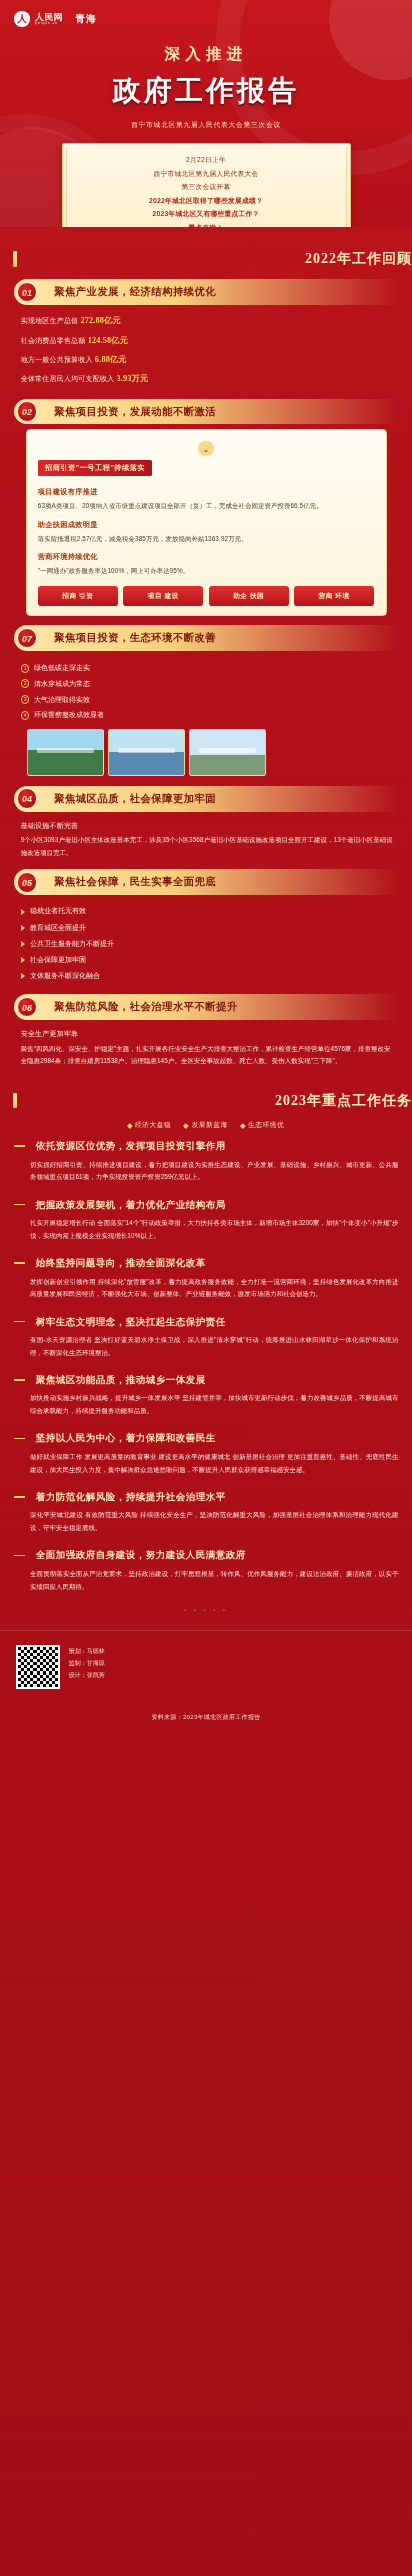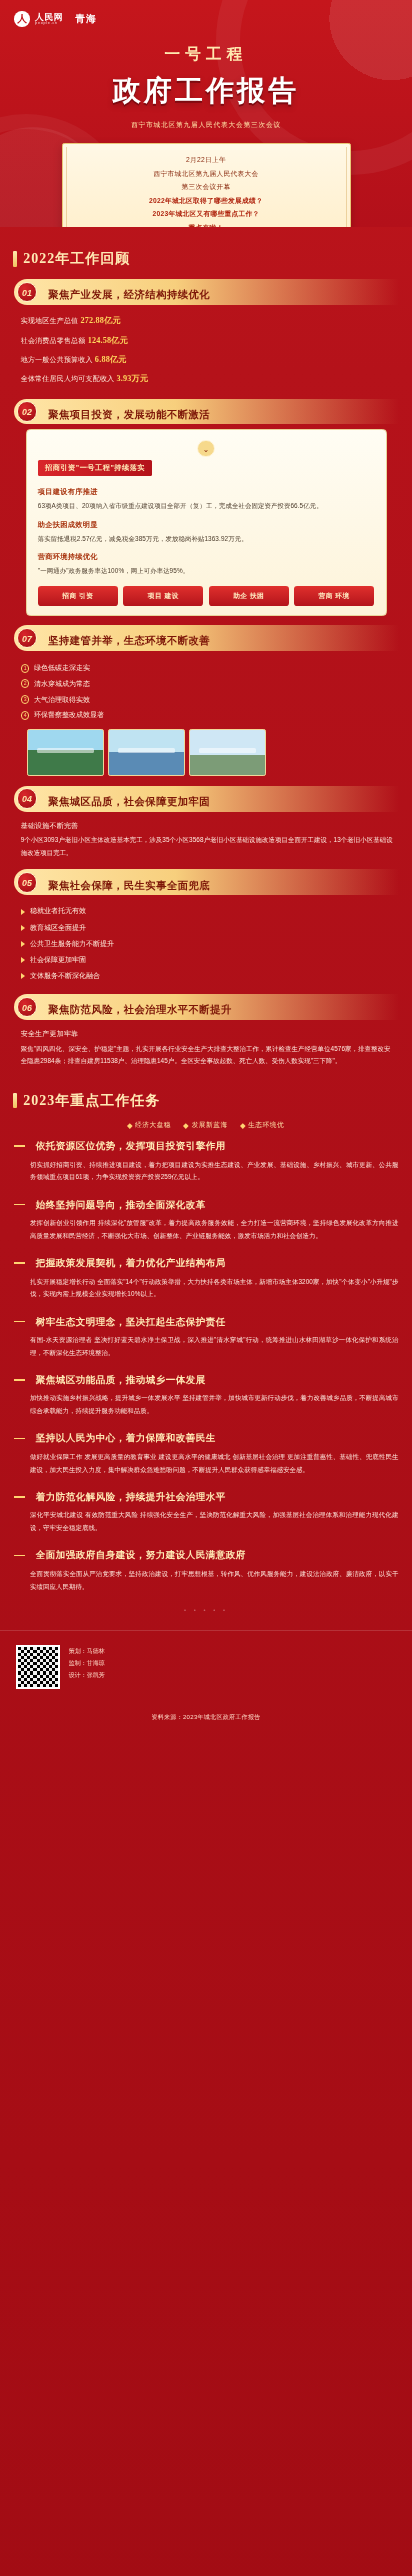--- a/index.html
+++ b/index.html
@@ -118,40 +118,41 @@
     letter-spacing: 0.3px;
   }
   .qline.em { color: #b0250f; font-weight: bold; }
 
   
   .sec-title {
     display: flex;
     align-items: center;
     gap: 6.2px;
     margin: 23px 0 11.3px 13.4px;
+    justify-content: space-between;
   }
   .sec-bar {
     width: 3.6px; height: 15.5px;
     background: linear-gradient(180deg,#ffe9ae,#f2c45f);
     border-radius: 1px;
   }
   .sec-text {
     color: #ffe9b4;
     font-size: 14px;
     font-weight: bold;
     letter-spacing: 1px;
     font-family: "Liberation Serif", serif;
   }
 
   
   .block { width: 385px; margin: 0 auto 9.3px; }
   .bhead {
     display: flex;
-    align-items: flex-end;
-    gap: 11px;
+    align-items: center;
+    gap: 17px;
     background: linear-gradient(90deg, #ffe6a8 0%, #f7cf7d 42%, rgba(247,207,125,0) 100%);
     border-radius: 13.4px 0 0 13.4px;
     padding: 2.6px 4.1px 2.6px 3.1px;
   }
   .bnum {
     flex: 0 0 auto;
     width: 20.6px; height: 20.6px;
     border-radius: 50%;
     background: radial-gradient(circle at 35% 30%, #d9262b, #9d0c12);
     color: #ffe7ad;
@@ -398,21 +399,21 @@
     <div class="brandbar">
       <div class="brand-logo">人</div>
       <div class="brand-text">
         <div class="brand-name">人民网</div>
         <div class="brand-sub">people.cn</div>
       </div>
       <div class="brand-region">青海</div>
     </div>
 
     <div class="title-wrap">
-      <div class="title-small">一号工程</div>
+      <div class="title-small">深入推进</div>
       <div class="title-main">政府工作报告</div>
       <div class="title-meeting">西宁市城北区第九届人民代表大会第三次会议</div>
     </div>
 
     <div class="qcard">
       <div class="qline">2月22日上午</div>
       <div class="qline">西宁市城北区第九届人民代表大会</div>
       <div class="qline">第三次会议开幕</div>
       <div class="qline em">2022年城北区取得了哪些发展成绩？</div>
       <div class="qline em">2023年城北区又有哪些重点工作？</div>
@@ -473,21 +474,21 @@
 扶困</div>
         <div class="chip">营商
 环境</div>
       </div>
     </div>
   </div>
 
   <div class="block">
     <div class="bhead">
       <div class="bnum">07</div>
-      <div class="btitle">坚持建管并举，生态环境不断改善</div>
+      <div class="btitle">聚焦项目投资，生态环境不断改善</div>
     </div>
     <div class="bbody clist">
       <div class="cli">
         <span class="cnum">1</span>
         <span>绿色低碳走深走实</span>
       </div>
       <div class="cli">
         <span class="cnum">2</span>
         <span>清水穿城成为常态</span>
       </div>
@@ -573,31 +574,31 @@
     <div class="task-head">
       <div class="task-dash"></div>
       <div class="task-title">依托资源区位优势，发挥项目投资引擎作用</div>
     </div>
     <div class="task-body">切实抓好招商引资、持续推进项目建设，着力把项目建设为实推生态建设、产业发展、基础设施、乡村振兴、城市更新、公共服务领域重点项目61项，力争实现投资资产投资259亿元以上。</div>
   </div>
 
   <div class="task">
     <div class="task-head">
       <div class="task-dash"></div>
+      <div class="task-title">把握政策发展契机，着力优化产业结构布局</div>
+    </div>
+    <div class="task-body">扎实开展稳定增长行动 全面落实"14个"行动政策举措，大力扶持各类市场主体，新增市场主体3200家，加快"个体变小"小升规"步伐，实现内需上规模企业实现增长10%以上。</div>
+  </div>
+
+  <div class="task">
+    <div class="task-head">
+      <div class="task-dash"></div>
       <div class="task-title">始终坚持问题导向，推动全面深化改革</div>
     </div>
     <div class="task-body">发挥创新创业引领作用 持续深化"放管服"改革，着力提高政务服务效能，全力打造一流营商环境，坚持绿色发展化改革方向推进高质量发展和民营经济，不断强化大市场、创新整体、产业链服务能效，激发市场活力和社会创造力。</div>
-  </div>
-
-  <div class="task">
-    <div class="task-head">
-      <div class="task-dash"></div>
-      <div class="task-title">把握政策发展契机，着力优化产业结构布局</div>
-    </div>
-    <div class="task-body">扎实开展稳定增长行动 全面落实"14个"行动政策举措，大力扶持各类市场主体，新增市场主体3200家，加快"个体变小"小升规"步伐，实现内需上规模企业实现增长10%以上。</div>
   </div>
 
   <div class="task">
     <div class="task-head">
       <div class="task-dash"></div>
       <div class="task-title">树牢生态文明理念，坚决扛起生态保护责任</div>
     </div>
     <div class="task-body">有国-水天资源治理者 坚决打好蓝天碧水净土保卫战，深入推进"清水穿城"行动，统筹推进山水林田湖草沙一体化保护和系统治理，不断深化生态环境整治。</div>
   </div>
 

